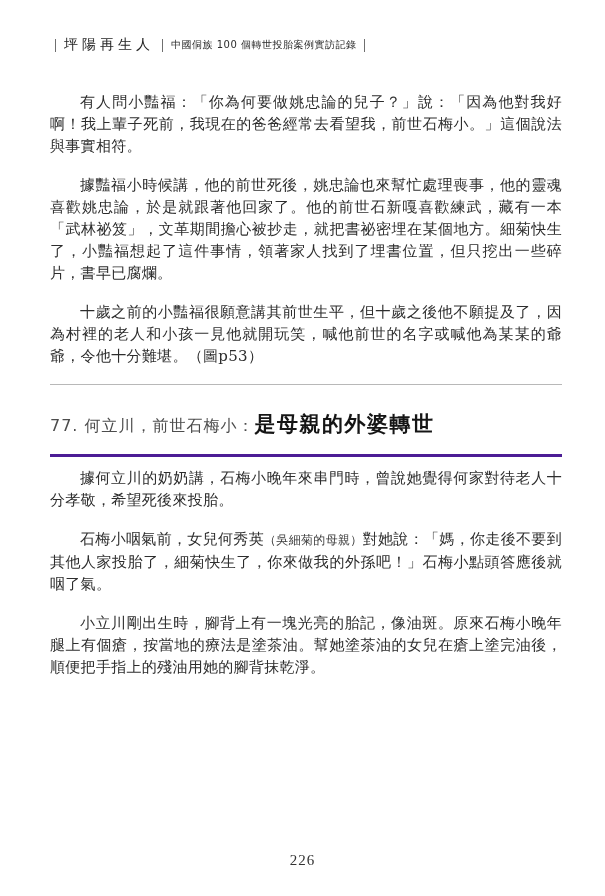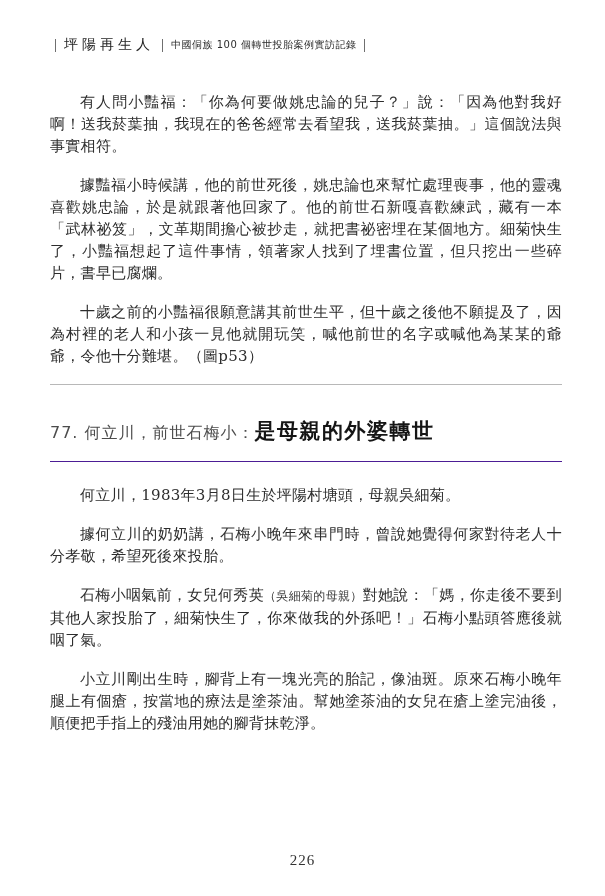--- a/index.html
+++ b/index.html
@@ -56,23 +56,23 @@
     letter-spacing: 0.3px;
   }
   p.body-para:last-child { margin-bottom: 0; }
   .paren-note {
     font-size: 12px;
     color: #3a3a3a;
   }
   
   .section-head {
     border-top: 1px solid #b8b8b8;
-    border-bottom: 1px solid #4c1d95;
-    margin: 12px 0 22px 0;
-    padding: 31px 0 13px 0;
+    border-bottom: 3px solid #4c1d95;
+    margin: 12px 0 10px 0;
+    padding: 24px 0 13px 0;
     line-height: 30px;
     white-space: nowrap;
   }
   .section-prefix {
     font-family: "DejaVu Sans", "Liberation Sans", sans-serif;
     font-size: 16px;
     color: #4c4c4c;
     letter-spacing: 1px;
   }
   .section-emphasis {
@@ -102,29 +102,28 @@
   <div class="running-head">
     <span class="vbar first"></span>
     <span class="book-title">坪陽再生人</span>
     <span class="vbar"></span>
     <span class="book-subtitle">中國侗族 100 個轉世投胎案例實訪記錄</span>
     <span class="vbar"></span>
   </div>
 
   <div class="content">
 
-    <p class="body-para">有人問小豔福：「你為何要做姚忠論的兒子？」說：「因為他對我好啊！送我菸葉抽，我現在的爸爸經常去看望我，送我菸葉抽。」這個說法與事實相符。</p>
+    <p class="body-para">有人問小豔福：「你為何要做姚忠論的兒子？」說：「因為他對我好啊！我上輩子死前，我現在的爸爸經常去看望我，前世石梅小。」這個說法與事實相符。</p>
     <p class="body-para">據豔福小時候講，他的前世死後，姚忠論也來幫忙處理喪事，他的靈魂喜歡姚忠論，於是就跟著他回家了。他的前世石新嘎喜歡練武，藏有一本「武林祕笈」，文革期間擔心被抄走，就把書祕密埋在某個地方。細菊快生了，小豔福想起了這件事情，領著家人找到了埋書位置，但只挖出一些碎片，書早已腐爛。</p>
     <p class="body-para">十歲之前的小豔福很願意講其前世生平，但十歲之後他不願提及了，因為村裡的老人和小孩一見他就開玩笑，喊他前世的名字或喊他為某某的爺爺，令他十分難堪。（圖p53）</p>
 
     <div class="section-head">
       <span class="section-prefix">77. 何立川，前世石梅小：</span><span class="section-emphasis">是母親的外婆轉世</span>
     </div>
 
-    <p class="body-para">何立川，1983年3月8日生於坪陽村塘頭，母親吳細菊。</p>
     <p class="body-para">據何立川的奶奶講，石梅小晚年來串門時，曾說她覺得何家對待老人十分孝敬，希望死後來投胎。</p>
     <p class="body-para"><span>石梅小咽氣前，女兒何秀英</span><span class="paren-note">（吳細菊的母親）</span><span>對她說：「媽，你走後不要到其他人家投胎了，細菊快生了，你來做我的外孫吧！」石梅小點頭答應後就咽了氣。</span></p>
     <p class="body-para">小立川剛出生時，腳背上有一塊光亮的胎記，像油斑。原來石梅小晚年腿上有個瘡，按當地的療法是塗茶油。幫她塗茶油的女兒在瘡上塗完油後，順便把手指上的殘油用她的腳背抹乾淨。</p>
 
   </div>
 
   <div class="page-number">226</div>
 
 </div>
 

